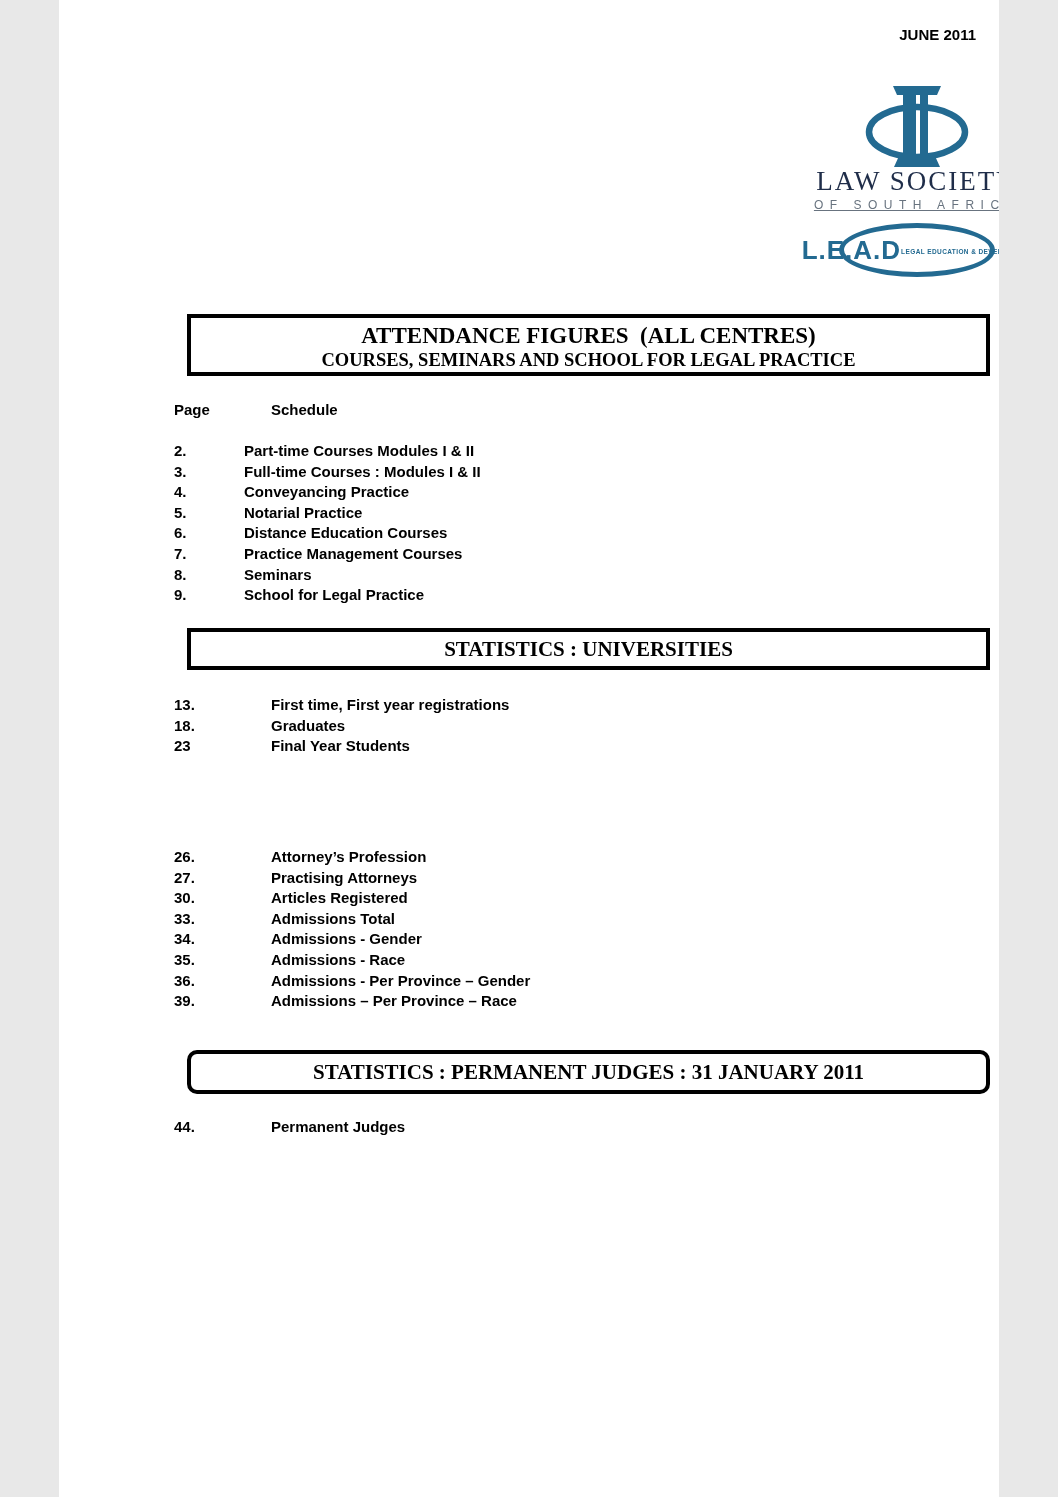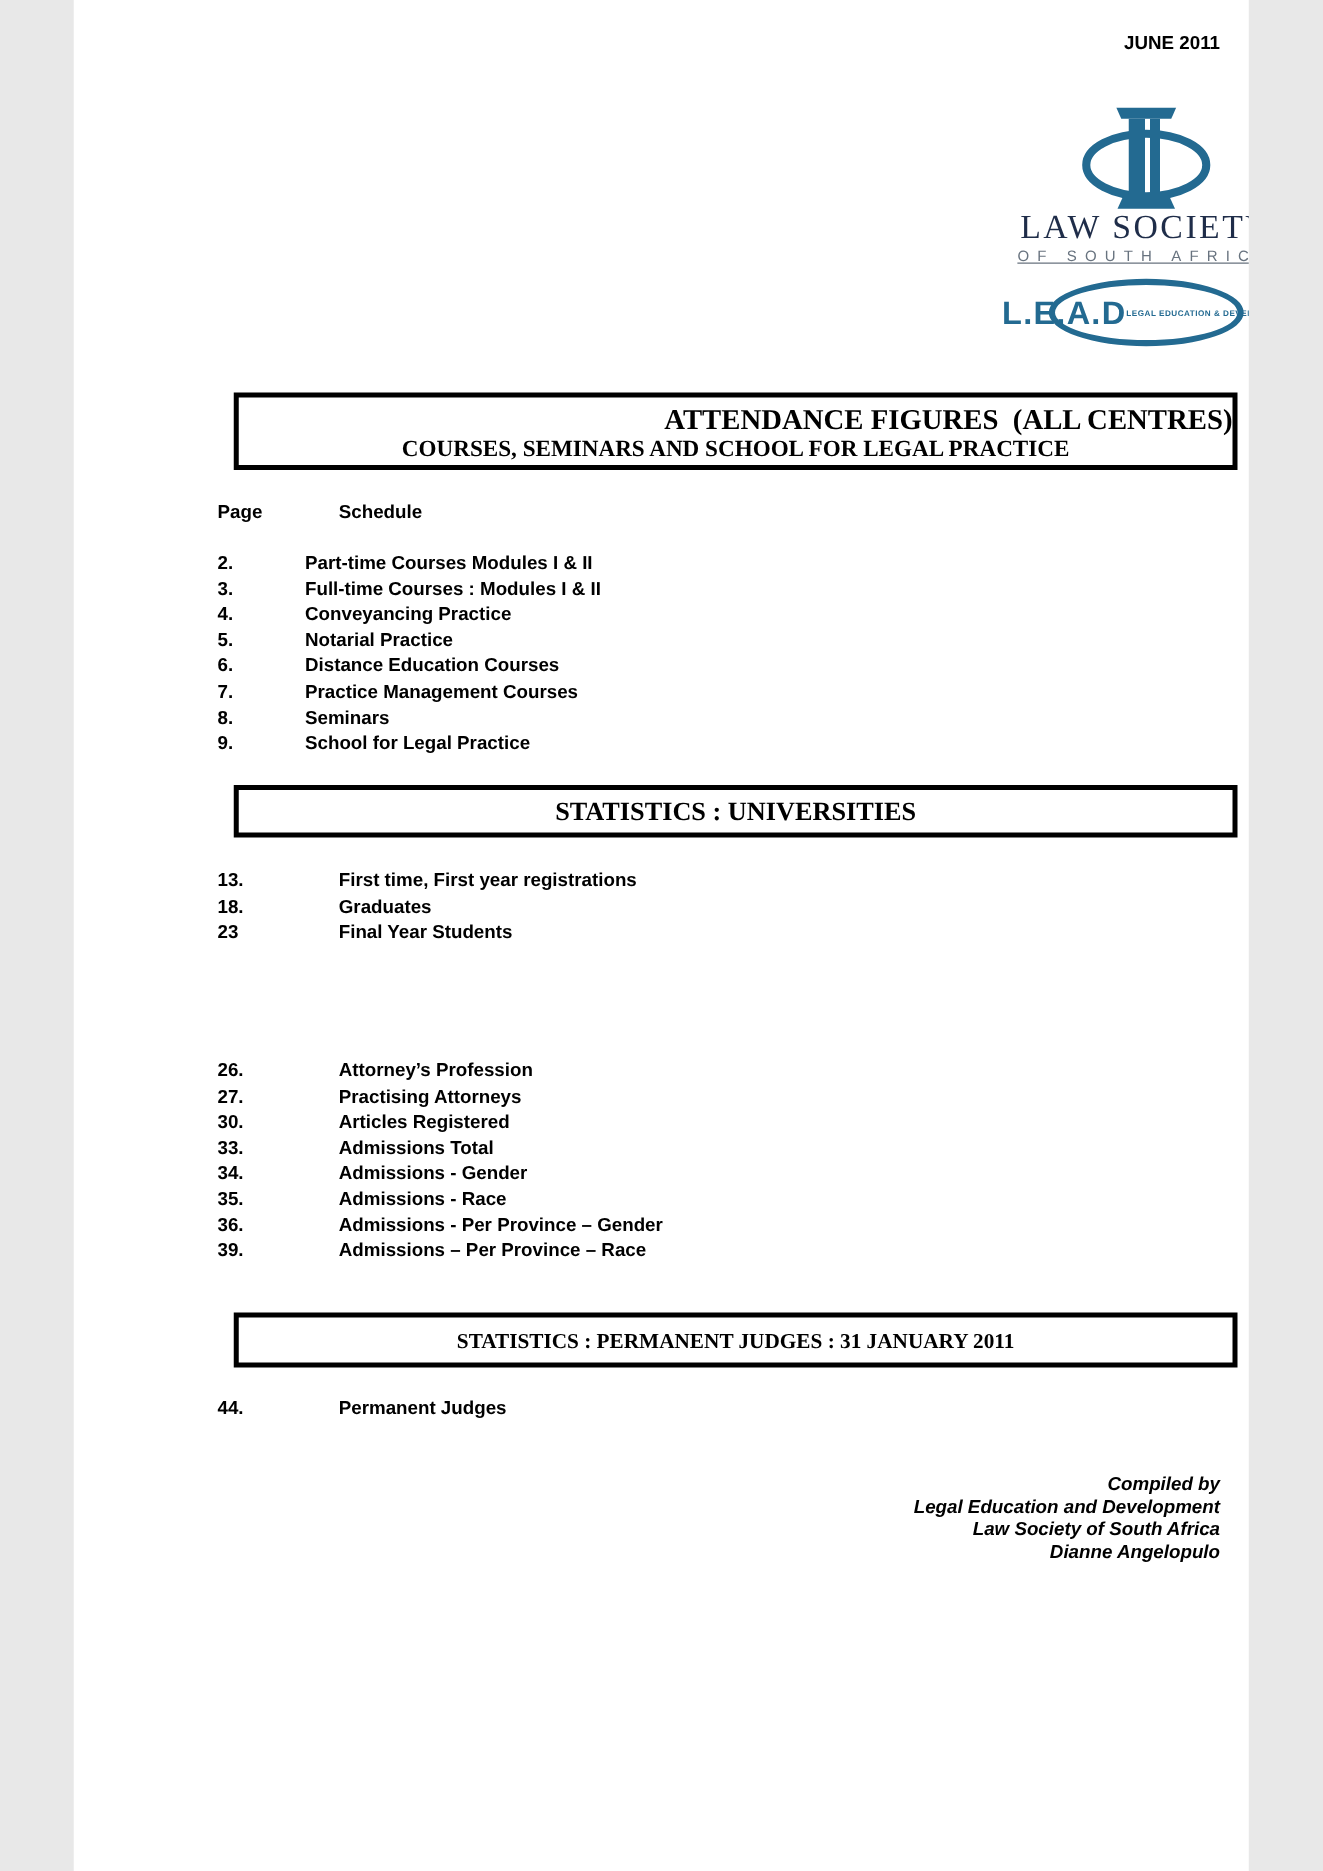--- a/index.html
+++ b/index.html
@@ -54,25 +54,25 @@
   
   .title-box {
     position:absolute; left:128px; width:803px;
     border:4px solid #000;
     text-align:center;
     font-family:"Liberation Serif", serif;
     font-weight:bold;
     background:#fff;
   }
   #box-attendance { top:314px; height:62px; padding-top:5px; }
-  #box-attendance .t1 { font-size:23px; line-height:26px; white-space:pre;text-align:right; }
+  #box-attendance .t1 { font-size:23px; line-height:26px; white-space:pre; }
   #box-attendance .t2 { font-size:18.5px; line-height:22px; }
   #box-universities { top:628px; height:42px; font-size:21px; line-height:35px; }
   #box-attorneys   { top:781px; height:42px; font-size:21px; line-height:35px; }
-  #box-judges      { top:1050px; height:44px; font-size:17px; line-height:37px; }
+  #box-judges      { top:1050px; height:44px; font-size:21px; line-height:37px;border-radius:10px; }
 
   
   .cols-header {
     position:absolute; left:115px; top:401px;
     font-size:15px; font-weight:bold;
     display:flex;
   }
   .cols-header .col-page { width:97px; }
   .toc {
     position:absolute; left:115px;
@@ -216,20 +216,14 @@
     </div>
 
   <div class="title-box" id="box-judges">STATISTICS : PERMANENT JUDGES : 31 JANUARY 2011</div>
   <div class="toc wide" id="toc-judges">
       <div class="toc-row">
         <span class="toc-num">44.</span>
         <span class="toc-label">Permanent Judges</span>
       </div>
     </div>
 
-  <div class="footer">
-    <div>Compiled by</div>
-    <div>Legal Education and Development</div>
-    <div>Law Society of South Africa</div>
-    <div>Dianne Angelopulo</div>
-  </div>
 
 </div>
 
 </body></html>

